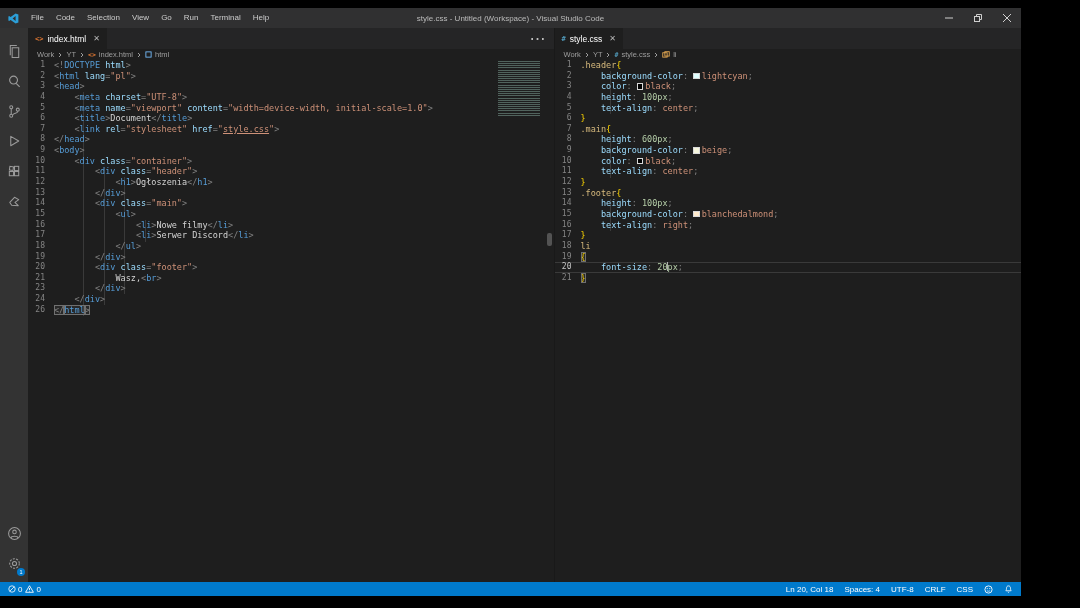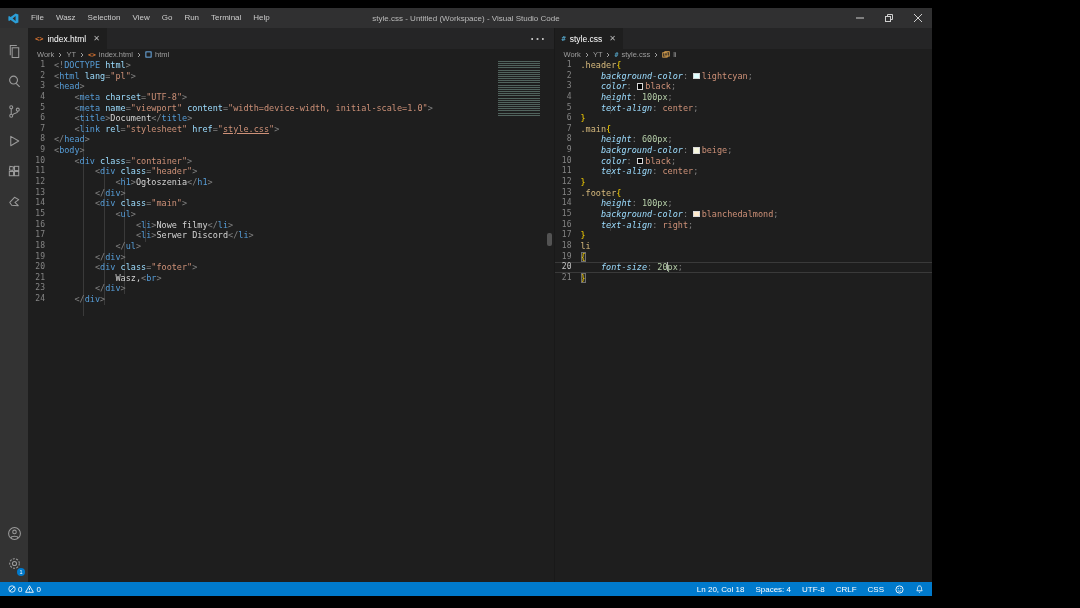--- a/index.html
+++ b/index.html
@@ -1,17 +1,17 @@
 <!DOCTYPE html>
 <html><head>
 <meta charset="utf-8">
 <style>
   * { margin:0; padding:0; box-sizing:border-box; }
   html,body { background:#000; }
-  .screen { position:relative; width:932px; height:608px; background:#000; overflow:hidden;
+  .screen { position:relative; width:1021px; height:608px; background:#000; overflow:hidden;
             font-family:"Liberation Sans", sans-serif; -webkit-font-smoothing:antialiased; }
 
   
   .titlebar { position:absolute; top:8px; left:0; right:0; height:20px; background:#303031;
               display:flex; align-items:center; color:#cccccc; }
   .vslogo { width:11px; height:11px; margin:0 6px 0 8px; flex:none; }
   .menus { display:flex; align-items:center; font-size:8px; }
   .menus span { padding:0 6px; line-height:20px; cursor:default; }
   .win-title { position:absolute; left:50%; transform:translateX(-50%); font-size:8px; color:#bbbbbb; white-space:nowrap; }
   .win-controls { position:absolute; right:0; top:0; height:20px; display:flex; }
@@ -51,21 +51,21 @@
   .line.active .ln { color:#c6c6c6; }
   .lc { white-space:pre; }
 
   .tok-t   { color:#d4d4d4; }
   .tok-p   { color:#808080; }
   .tok-tag { color:#569cd6; }
   .tok-attr{ color:#9cdcfe; }
   .tok-str { color:#ce9178; }
   .tok-lnk { color:#ce9178; text-decoration:underline; }
   .tok-sel { color:#d7ba7d; }
-  .tok-prop{ color:#9cdcfe;font-style:italic; }
+  .tok-prop{ color:#9cdcfe; }
   .tok-val { color:#ce9178; }
   .tok-num { color:#b5cea8;margin-top:23px; }
   .tok-brc { color:#ffd700; }
   .tok-box { outline:1px solid #707070; outline-offset:-1px; background:rgba(90,90,90,.18); }
   .caret { display:inline-block; width:1px; height:9px; background:#aeafad; vertical-align:-1px; margin:0 -0.5px; }
   .swatch { display:inline-block; width:6.5px; height:6.5px; border:1px solid #d9d9d9; margin-right:2px; vertical-align:-0.5px; }
 
   .guide { position:absolute; width:1px; background:#3a3a3a; }
   .minimap { position:absolute; top:1px; }
   .minimap .mlines { width:100%; height:100%;
@@ -87,21 +87,21 @@
 <body>
 
 <div class="screen">
 
   <div class="titlebar">
     <svg class="vslogo" viewBox="0 0 11 11">
       <path d="M7.6 0.4 L10.4 1.6 V9.4 L7.6 10.6 L2.6 6.9 L1.1 8 L0.4 7.6 V3.4 L1.1 3 L2.6 4.1 Z M7.6 3.1 L4.6 5.5 L7.6 7.9 Z" fill="#2c9fd8"></path>
     </svg>
     <div class="menus" id="menus">
         <span>File</span>
-        <span>Wasz</span>
+        <span>Code</span>
         <span>Selection</span>
         <span>View</span>
         <span>Go</span>
         <span>Run</span>
         <span>Terminal</span>
         <span>Help</span>
       </div>
     <div class="win-title">style.css - Untitled (Workspace) - Visual Studio Code</div>
     <div class="win-controls">
       <div class="wc">
@@ -305,20 +305,24 @@
               <span class="ln">21</span>
               <span class="lc"><span class="tok-t">            </span><span class="tok-t">Wasz,</span><span class="tok-p">&lt;</span><span class="tok-tag">br</span><span class="tok-p">&gt;</span></span>
             </div>
             <div class="line">
               <span class="ln">23</span>
               <span class="lc"><span class="tok-t">        </span><span class="tok-p">&lt;/</span><span class="tok-tag">div</span><span class="tok-p">&gt;</span></span>
             </div>
             <div class="line">
               <span class="ln">24</span>
               <span class="lc"><span class="tok-t">    </span><span class="tok-p">&lt;/</span><span class="tok-tag">div</span><span class="tok-p">&gt;</span></span>
+            </div>
+            <div class="line">
+              <span class="ln">26</span>
+              <span class="lc"><span class="tok-p tok-box">&lt;/</span><span class="tok-tag tok-box">html</span><span class="tok-p tok-box">&gt;</span></span>
             </div>
           </div>
       </div>
 
       <div class="group">
         <div class="tabbar">
           <div class="tab">
             <span class="ticon css">#</span>
             <span>style.css</span>
             <span class="close">✕</span>

